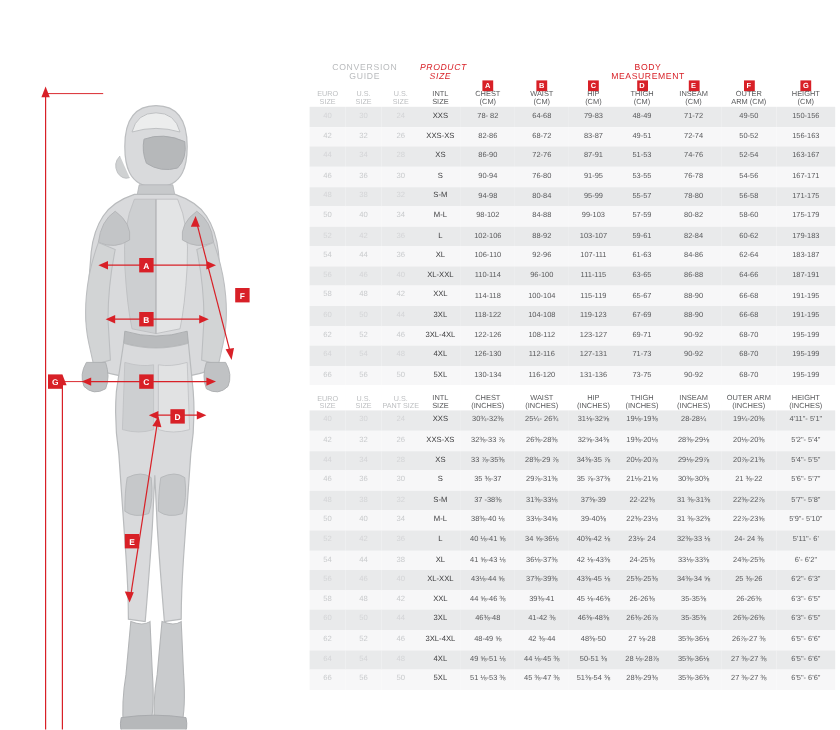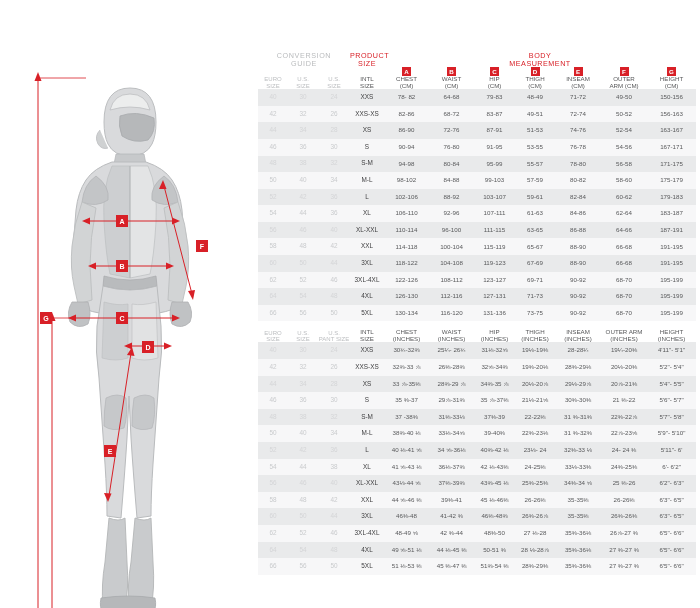--- a/index.html
+++ b/index.html
@@ -28,21 +28,21 @@
     font-weight:normal; line-height:1.05;
   }
 
   
   .hdr-conv {
     color:#b9bbbd; font-size:7.2px; letter-spacing:.6px; font-weight:bold;
     text-align:center; line-height:1.25; padding-bottom:2px;
   }
   .hdr-prod {
     color:#d82027; font-size:7.2px; letter-spacing:.5px; font-weight:bold;
-    text-align:center; line-height:1.25;
+    text-align:center; line-height:1.25;font-style:italic;
   }
   .hdr-body {
     color:#d82027; font-size:7.2px; letter-spacing:.5px; font-weight:bold;
     text-align:center;
   }
   .letter-row td { padding-bottom:1px; }
   .letterbox {
     display:inline-block; width:9px; height:9px; line-height:9px;
     background:#d82027; color:#fff; font-size:6.2px; font-weight:bold;
     text-align:center;

